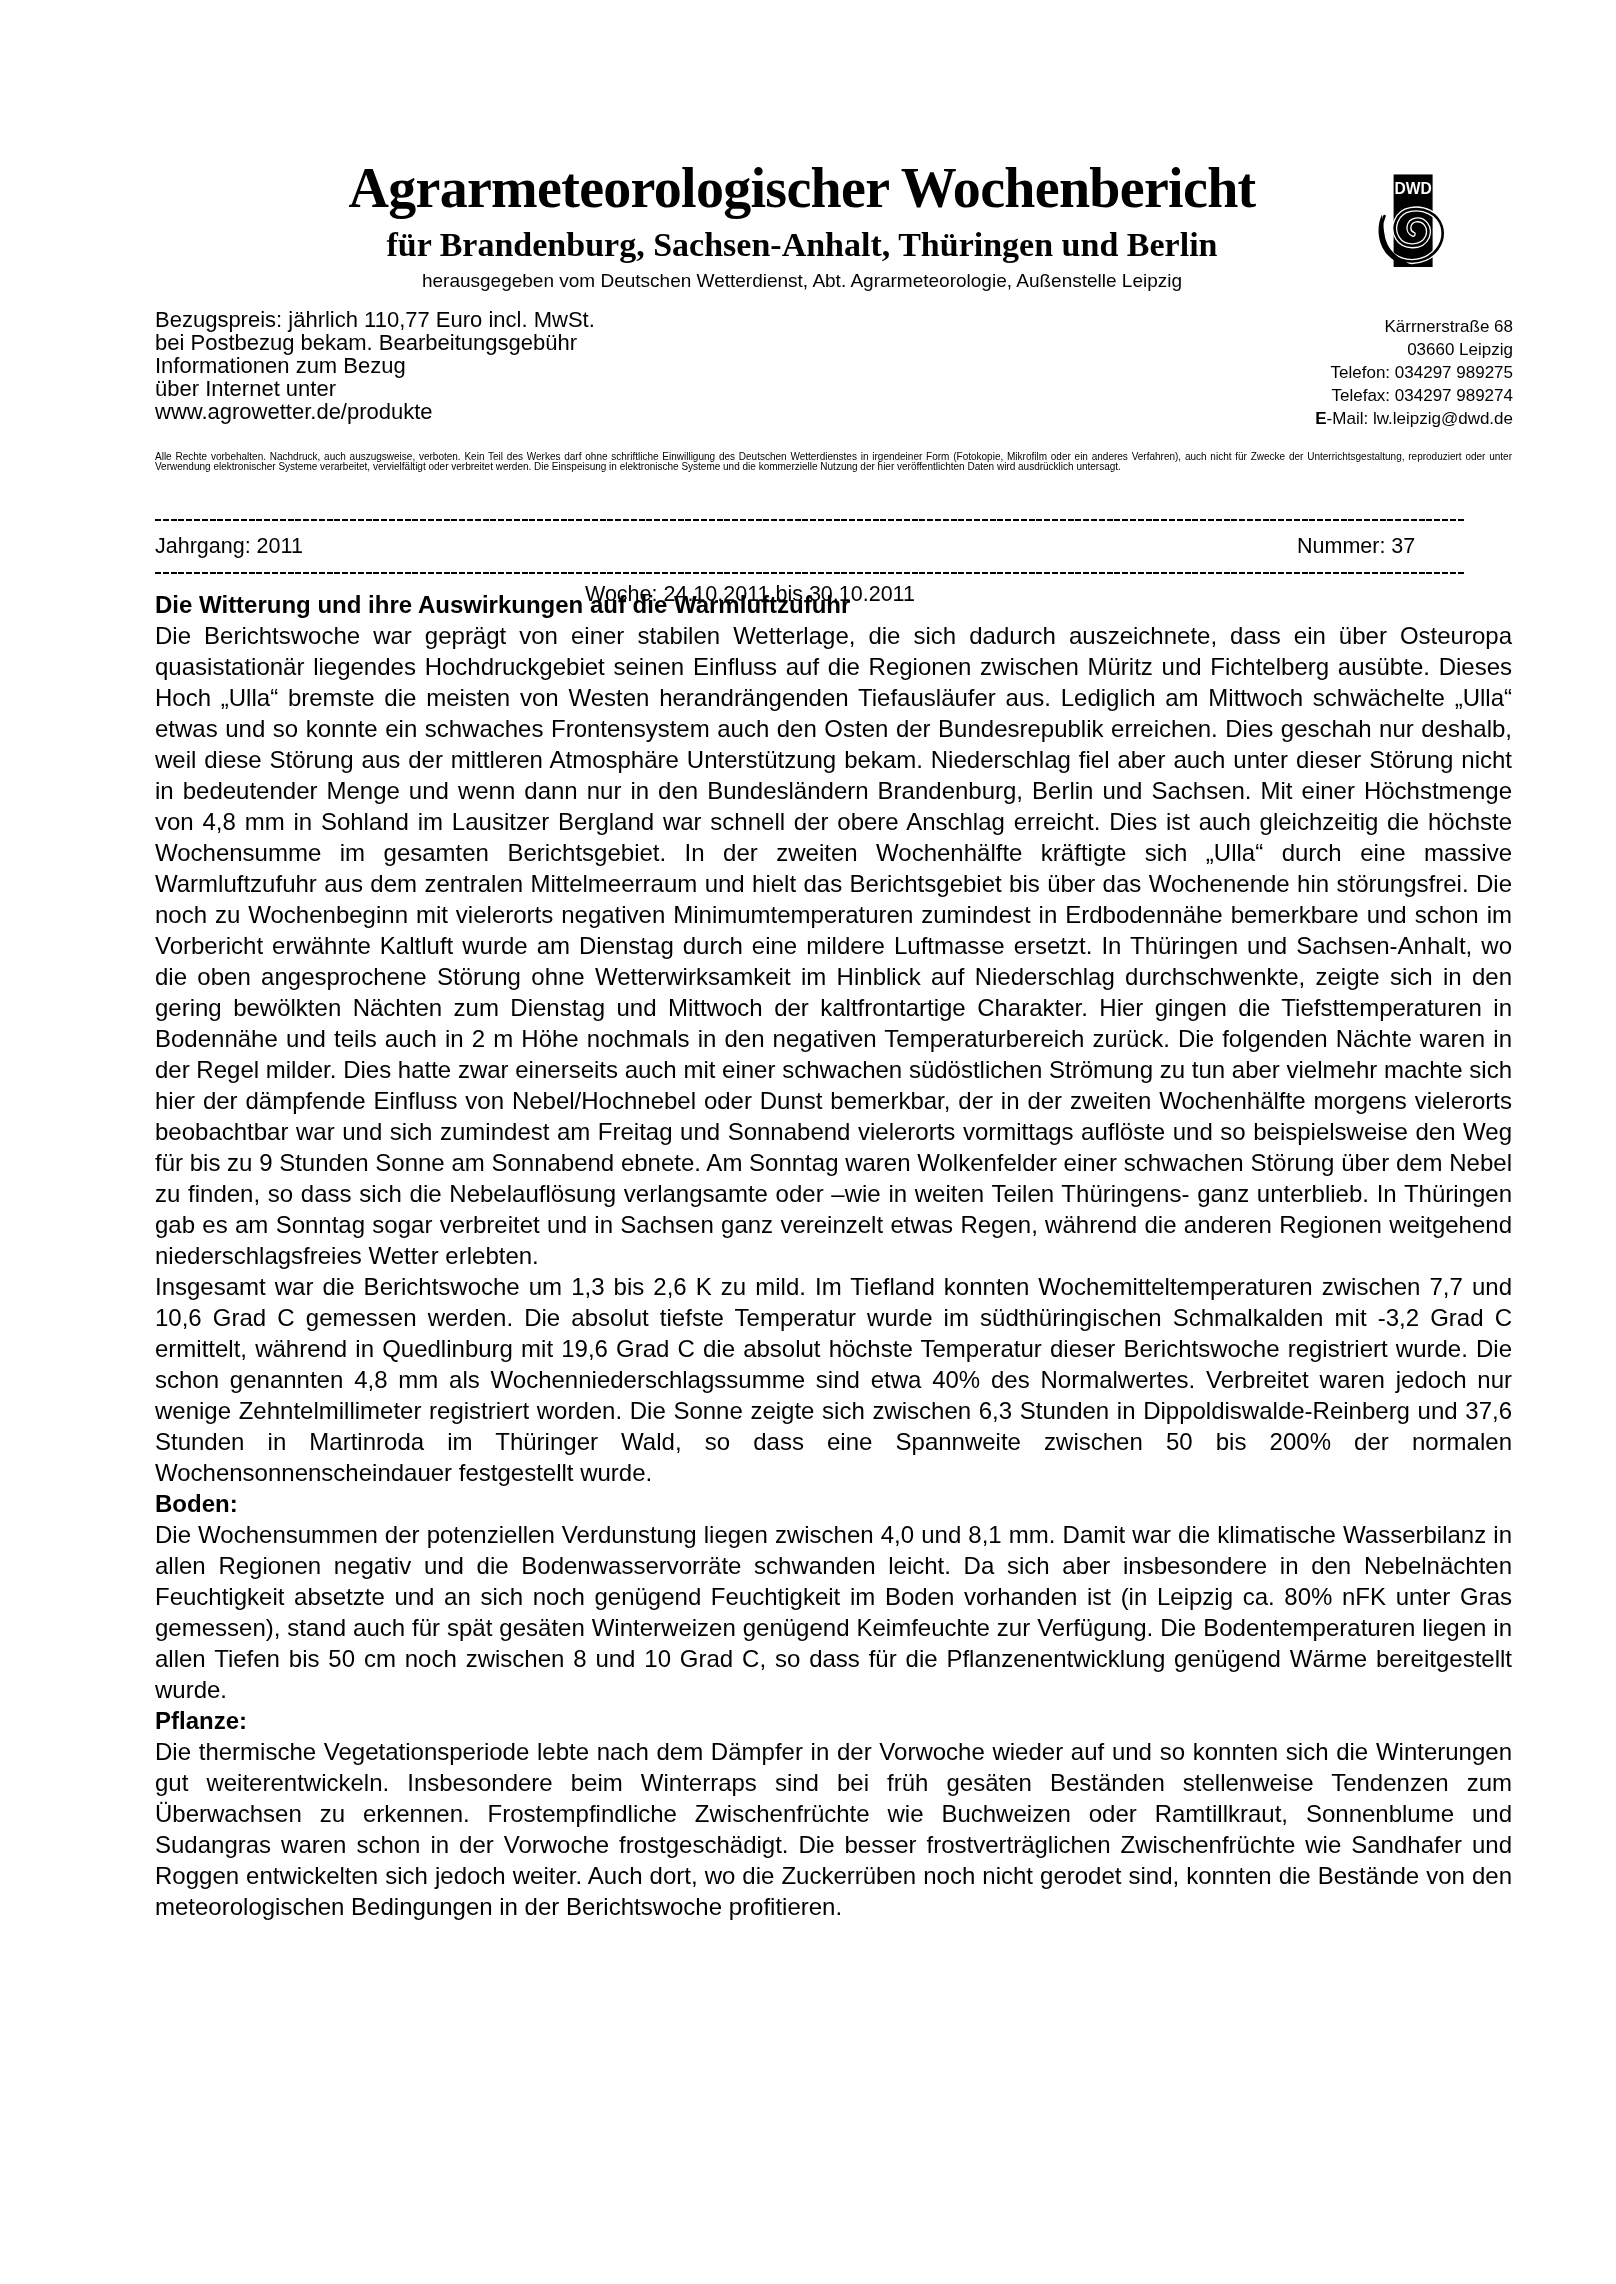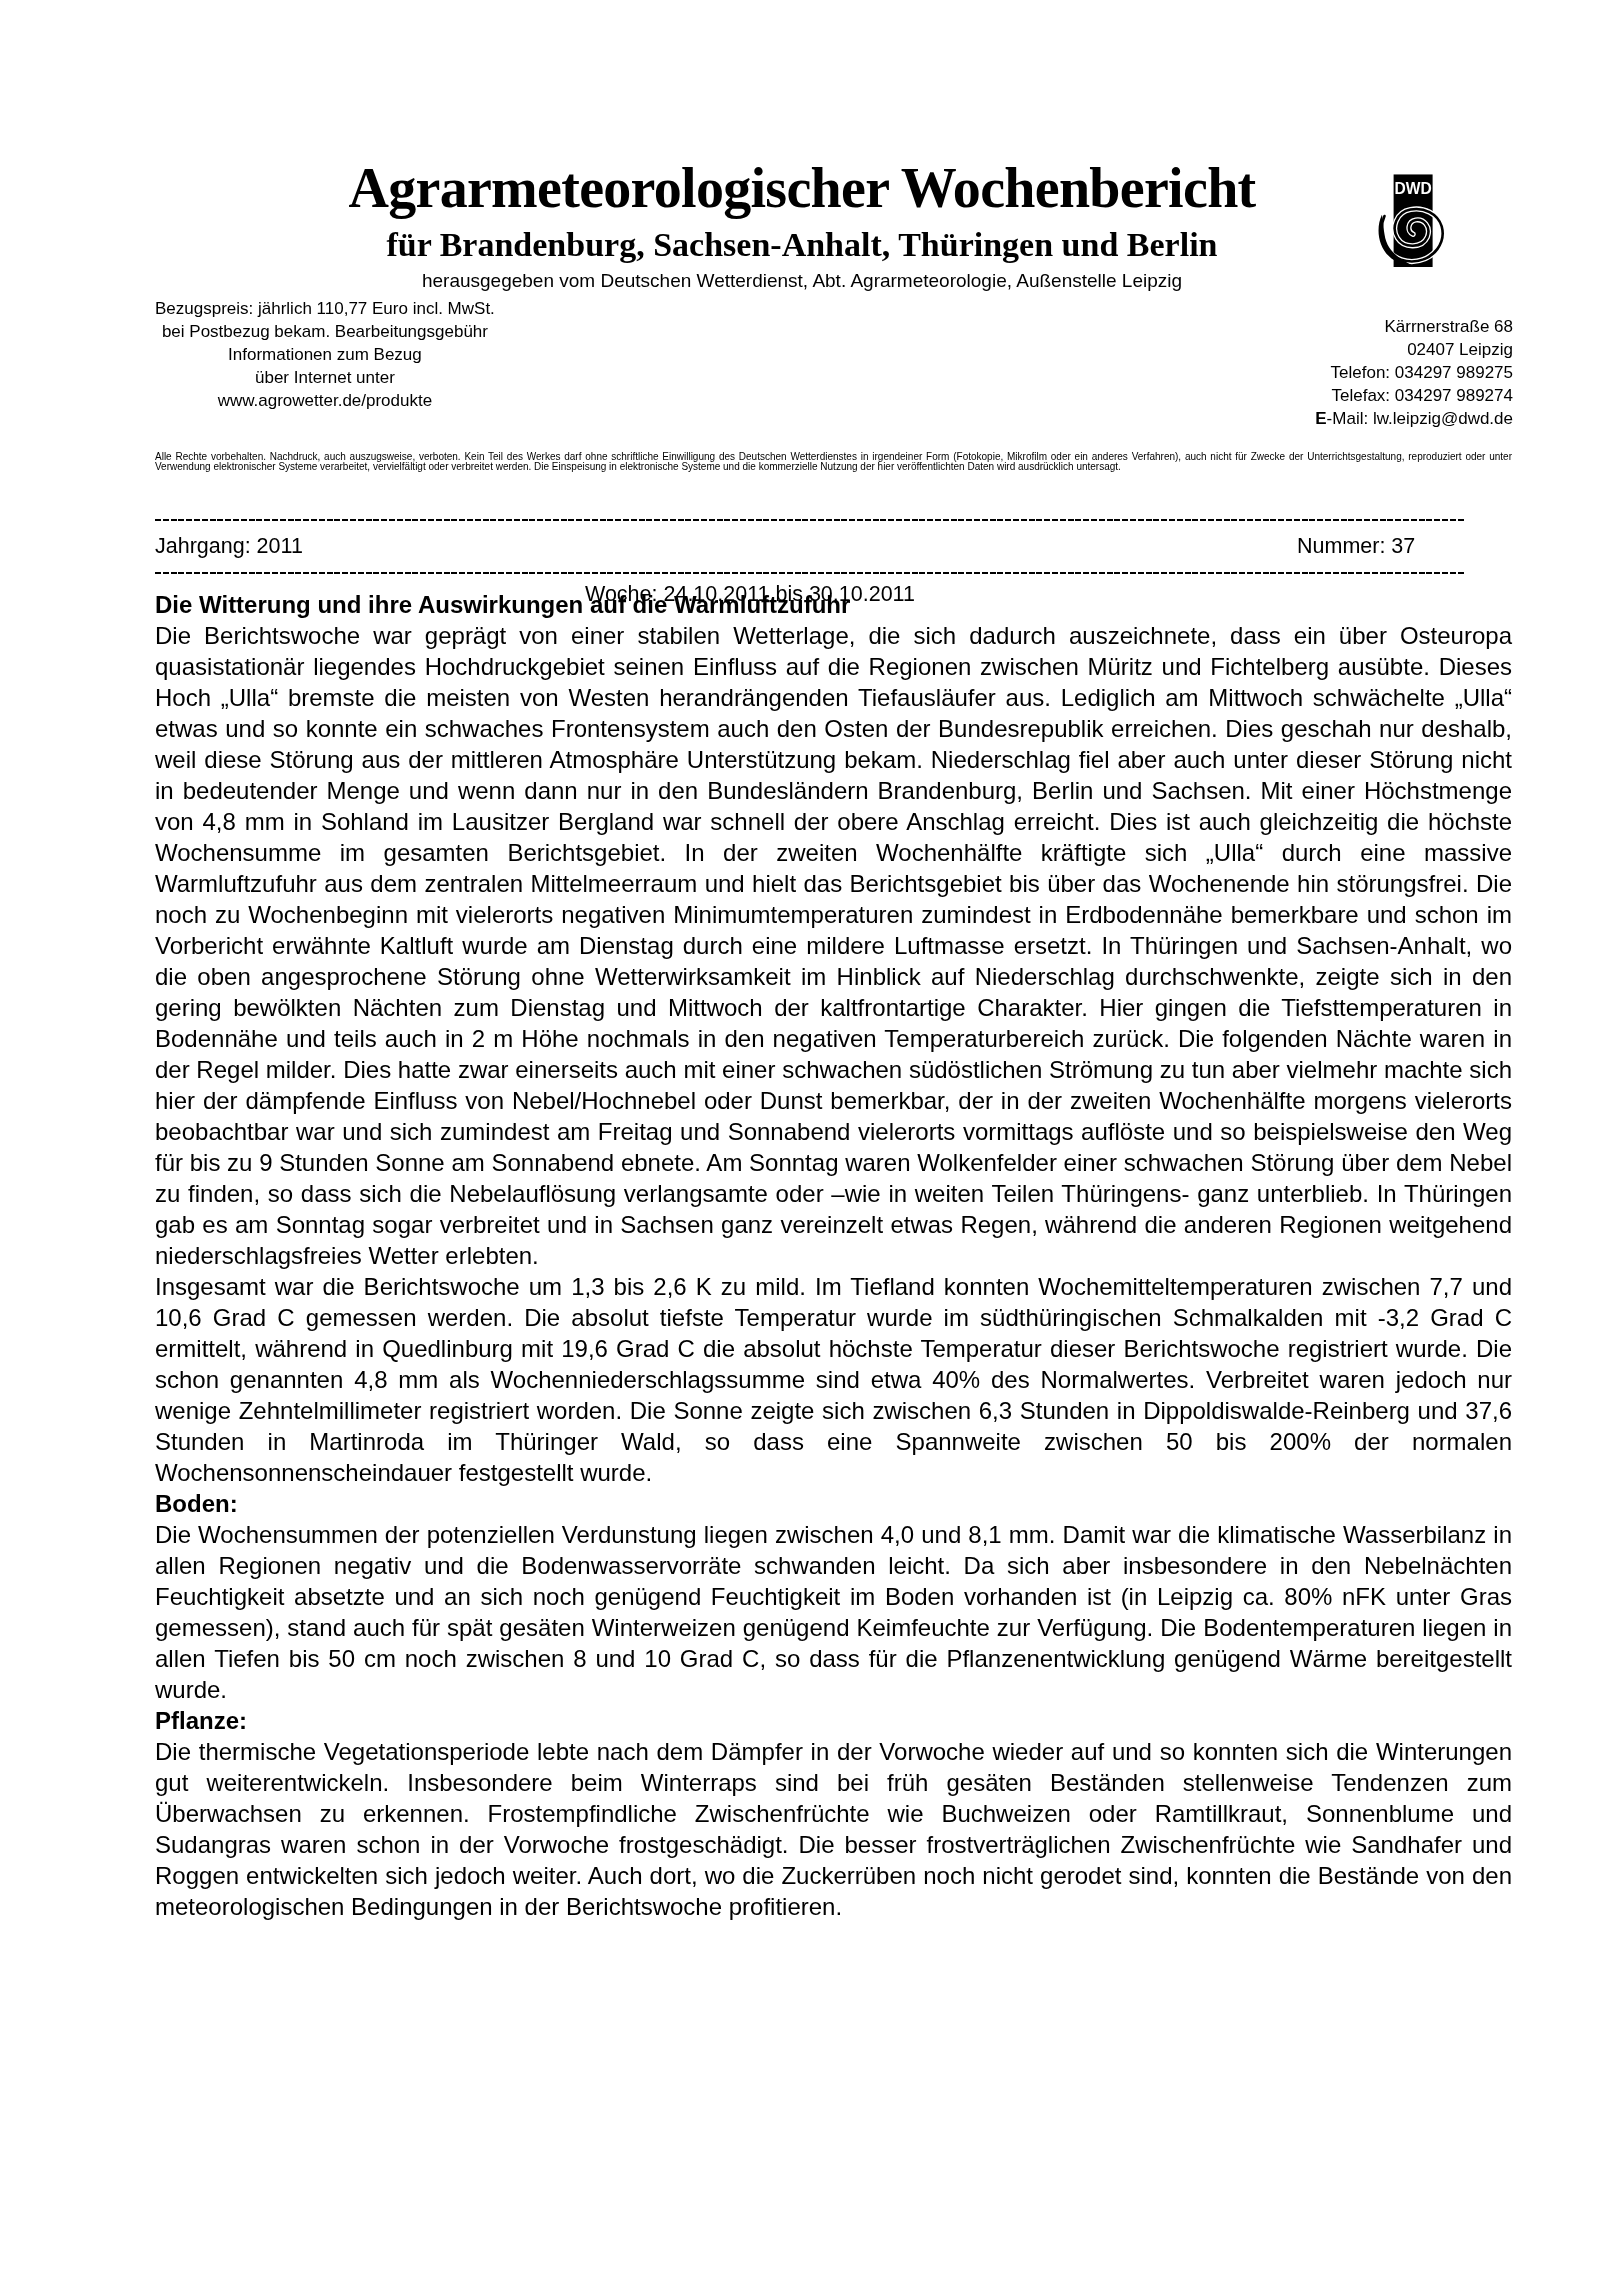--- a/index.html
+++ b/index.html
@@ -56,24 +56,23 @@
       position: absolute;
       left: 1365px;
       top: 169px;
       width: 91px;
       height: 98px;
     }
     
     .info-left {
       position: absolute;
       left: 155px;
-      top: 297px;
-      font-size: 17px;
+      top: 308px;
+      font-size: 22px;
       line-height: 23px;
-      text-align: center;
     }
     .info-right {
       position: absolute;
       right: 103px;
       top: 315px;
       font-size: 17px;
       line-height: 23px;
       text-align: right;
     }
     .info-right .email-prefix { font-weight: bold; }
@@ -166,21 +165,21 @@
   <div class="info-left">
     <span class="info-line">Bezugspreis: jährlich 110,77 Euro incl. MwSt.</span>
     <span class="info-line">bei Postbezug bekam. Bearbeitungsgebühr</span>
     <span class="info-line">Informationen zum Bezug</span>
     <span class="info-line">über Internet unter</span>
     <span class="info-line">www.agrowetter.de/produkte</span>
   </div>
 
   <div class="info-right">
     <span class="info-line">Kärrnerstraße 68</span>
-    <span class="info-line">02407 Leipzig</span>
+    <span class="info-line">03660 Leipzig</span>
     <span class="info-line">Telefon:  034297 989275</span>
     <span class="info-line">Telefax:  034297 989274</span>
     <span class="info-line"><span class="email-prefix">E</span><span>-Mail: lw.leipzig@dwd.de</span></span>
   </div>
 
   <div class="rights">Alle Rechte vorbehalten. Nachdruck, auch auszugsweise, verboten. Kein Teil des Werkes darf ohne schriftliche Einwilligung des Deutschen Wetterdienstes in irgendeiner Form (Fotokopie, Mikrofilm oder ein anderes Verfahren), auch nicht für Zwecke der Unterrichtsgestaltung, reproduziert oder unter Verwendung elektronischer Systeme verarbeitet, vervielfältigt oder verbreitet werden. Die Einspeisung in elektronische Systeme und die kommerzielle Nutzung der hier veröffentlichten Daten wird ausdrücklich untersagt.</div>
 
   <div class="dashes d1"></div>
   <div class="meta-row">
     <span class="meta-jahrgang">Jahrgang: 2011</span>

